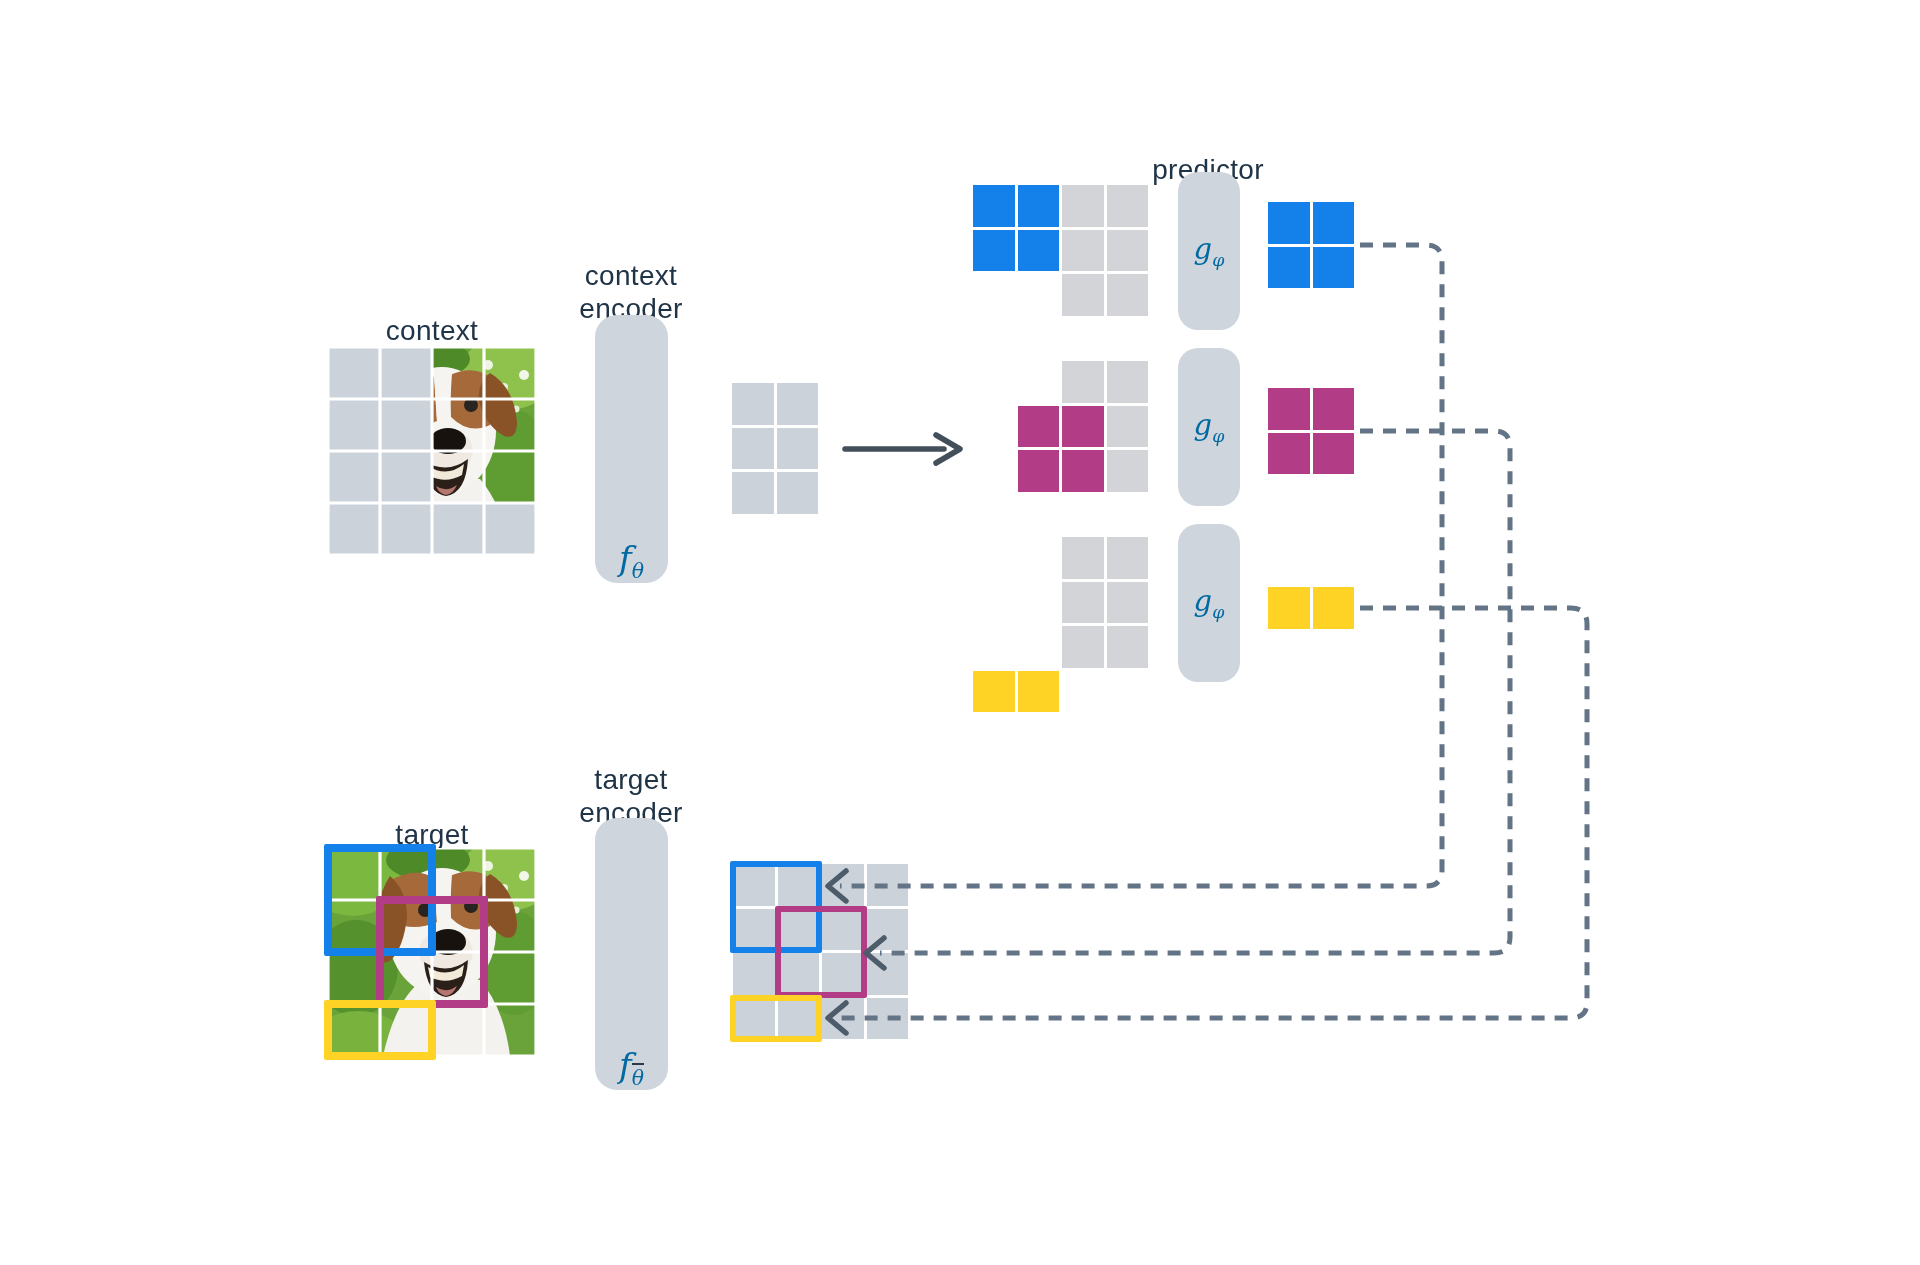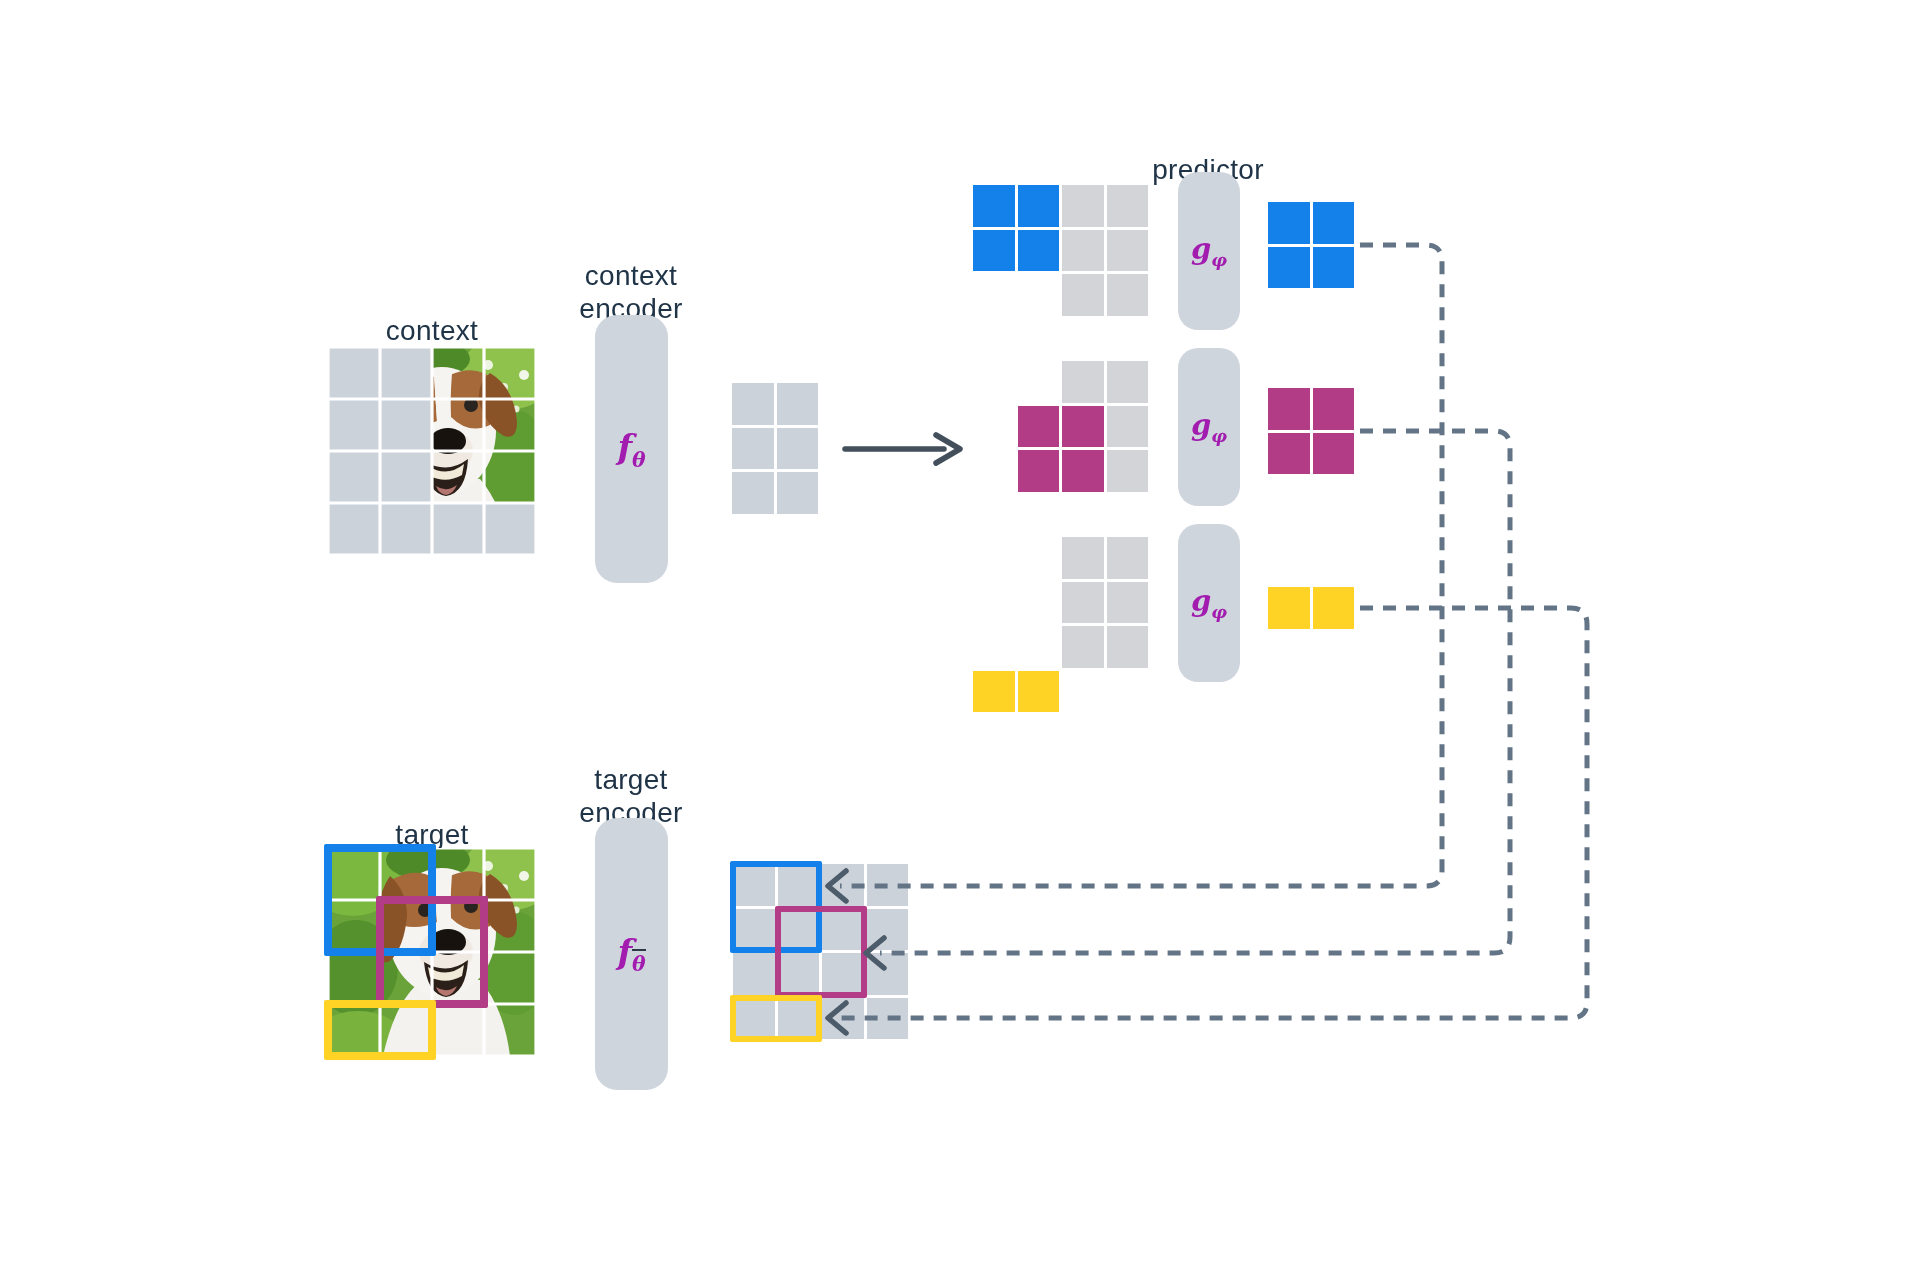--- a/index.html
+++ b/index.html
@@ -9,28 +9,28 @@
   .lbl{color:var(--text);font-size:28px;line-height:33px;text-align:center;letter-spacing:.3px;margin-top:30px;}
 
   
   #ctx-label{left:328px;top:284px;width:208px;}
   #ctx-enc-label{left:540px;top:229px;width:182px;}
   #pred-label{left:1108px;top:123px;width:200px;}
   #tgt-label{left:328px;top:788px;width:208px;}
   #tgt-enc-label{left:540px;top:733px;width:182px;}
 
   
-  .enc-box{background:var(--box-gray);border-radius:22px;display:flex;align-items:center;justify-content:center;}
+  .enc-box{background:var(--box-gray);border-radius:22px;display:flex;align-items:flex-end;justify-content:center;}
   #ctx-enc{left:595px;top:315px;width:73px;height:268px;}
   #tgt-enc{left:595px;top:818px;width:73px;height:272px;}
   .g-box{background:var(--box-gray);border-radius:20px;display:flex;align-items:center;justify-content:center;
          left:1178px;width:62px;height:158px;}
   #g-box-1{top:172px;} #g-box-2{top:348px;} #g-box-3{top:524px;}
 
-  .math{font-family:"DejaVu Serif", serif;font-style:italic;color:#a21caf;font-weight:bold;}
+  .math{font-family:"DejaVu Serif", serif;font-style:italic;color:#0369a1;}
   .enc-box .math{font-size:34px;}
   .g-box .math{font-size:29px;}
   .msub{font-size:.6em;font-style:italic;}
   .mbar{border-top:2px solid #2b3a46;padding-top:1px;}
 
   
   .img-wrap{width:208px;height:208px;}
   #ctx-image{left:328px;top:347px;}
   #tgt-image{left:328px;top:848px;}
   .img-wrap > svg{position:absolute;inset:0;width:100%;height:100%;}

